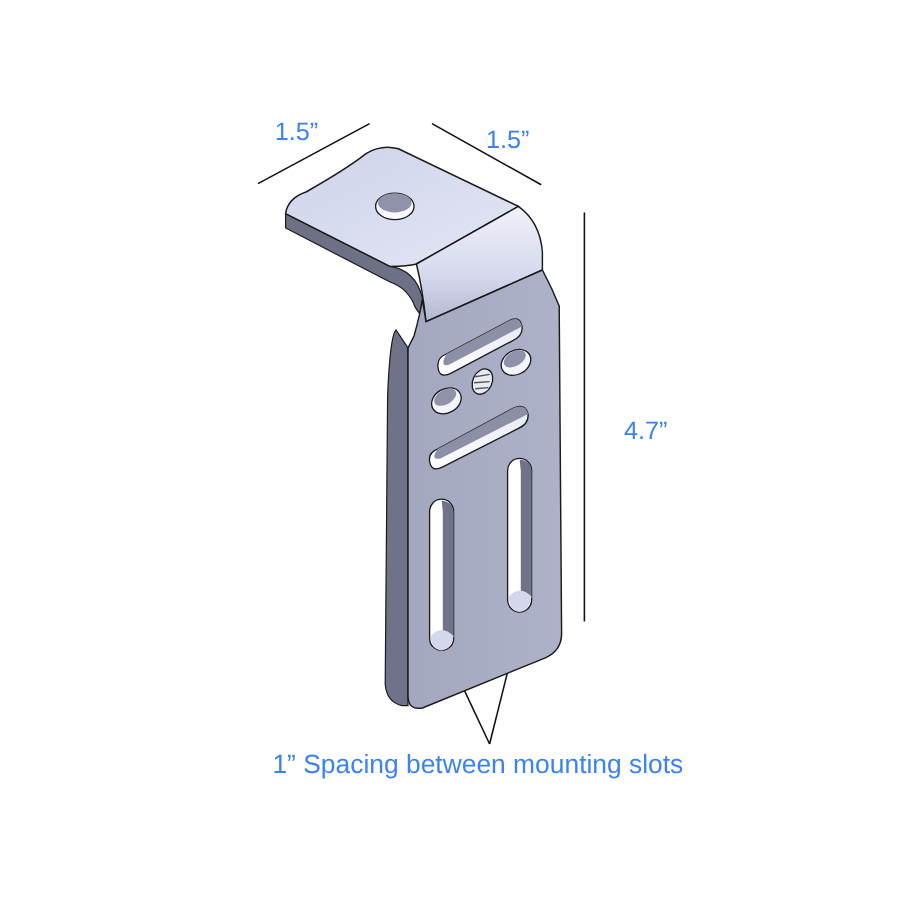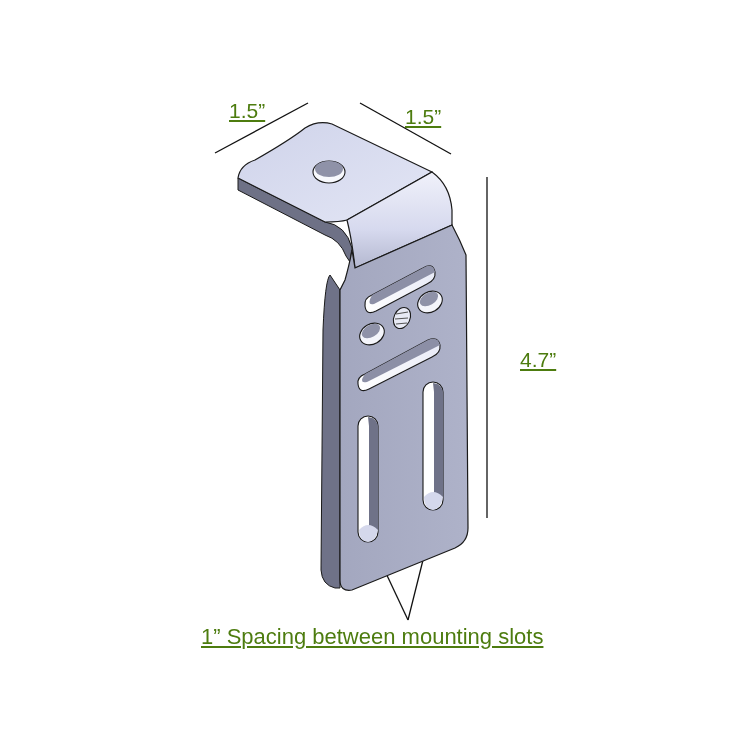--- a/index.html
+++ b/index.html
@@ -1,24 +1,23 @@
 <!DOCTYPE html>
 <html><head>
   <meta charset="utf-8">
   <style>
     html, body { margin: 0; padding: 0; background: #ffffff; }
     .canvas { position: relative; width: 750px; height: 750px; background: #ffffff; overflow: hidden; }
     svg.drawing { position: absolute; left: 0; top: 0; }
     .label {
       position: absolute;
       font-family: "Liberation Sans", sans-serif;
-      color: #4d7c0f;
+      color: #3b82f6;
       white-space: nowrap;
       line-height: 1;
-      text-decoration: underline;
     }
     .dim-label { font-size: 21px; }
     .caption { font-size: 22px; }
   </style>
 </head>
 <body>
 
 <div class="canvas">
 
   <svg class="drawing" width="750" height="750" viewBox="0 0 750 750">
@@ -97,15 +96,15 @@
     <g>
       <rect x="423" y="382" width="20" height="128" rx="10" ry="10" fill="#ffffff" stroke="#1a1a1a" stroke-width="1.1"></rect>
       <path d="M433 383 Q443 384 443 394 L443 497 L434 503 L434 392 Z" fill="#6f7288"></path>
       <path d="M424 497 Q433 487 443 497 Q441 509 433 510 Q424 509 424 497 Z" fill="#d5d8ec"></path>
     </g>
   </svg>
 
   <div class="label dim-label" style="left:229px; top:100px;">1.5”</div>
   <div class="label dim-label" style="left:405px; top:106px;">1.5”</div>
   <div class="label dim-label" style="left:520px; top:349px;">4.7”</div>
-  <div class="label caption" style="left:201px; top:626px;">1” Spacing between mounting slots</div>
+  <div class="label caption" style="left:227px; top:626px;">1” Spacing between mounting slots</div>
 
 </div>
 
 </body></html>

